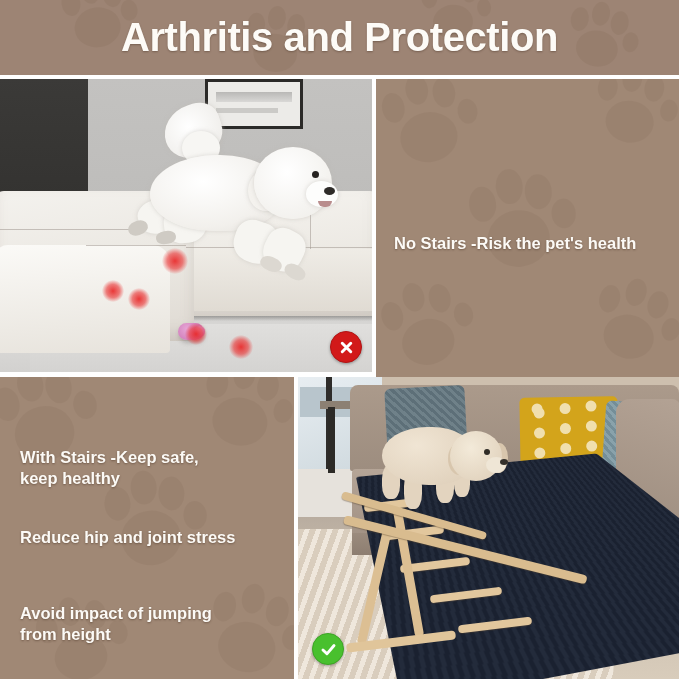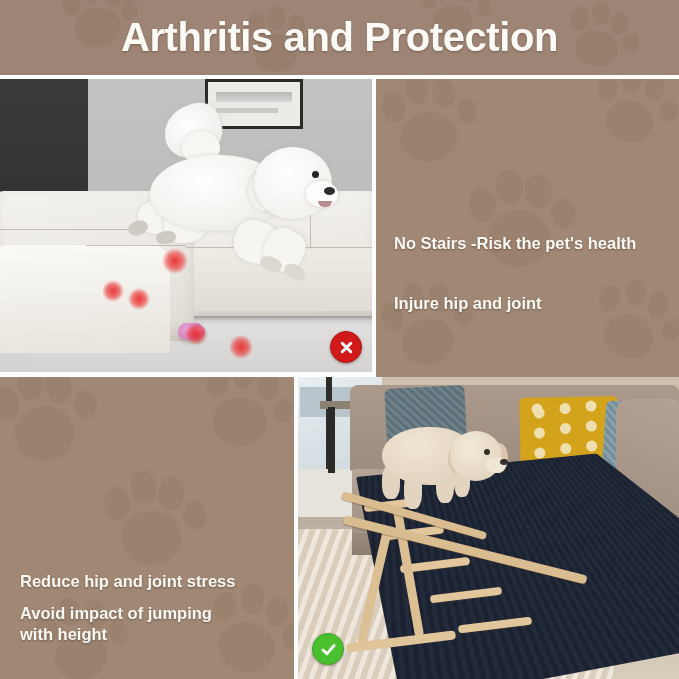--- a/index.html
+++ b/index.html
@@ -50,21 +50,21 @@
     font-size:16.5px;line-height:21px;
     text-shadow:0 1px 2px rgba(70,48,34,.5);
     white-space:pre-line;
   }
   
   .tr-l1{left:18px;top:154px;}
   .tr-l2{left:18px;top:214px;}
   .tr-l3{left:18px;top:274px;}
   
   .bl-l1{left:20px;top:70px;}
-  .bl-l2{left:20px;top:150px;margin-top:44px;}
+  .bl-l2{left:20px;top:150px;}
   .bl-l3{left:20px;top:226px;}
 
   
   .badge{
     position:absolute;border-radius:50%;
     display:flex;align-items:center;justify-content:center;
     box-shadow:0 1px 3px rgba(0,0,0,.35);
   }
   .badge svg{display:block;}
   .badge-x{
@@ -344,21 +344,20 @@
           <ellipse cx="30" cy="46" rx="22" ry="19"></ellipse>
           <ellipse cx="6" cy="18" rx="9" ry="12"></ellipse>
           <ellipse cx="27" cy="7" rx="9" ry="12"></ellipse>
           <ellipse cx="48" cy="13" rx="9" ry="12"></ellipse>
           <ellipse cx="64" cy="31" rx="8" ry="10"></ellipse>
         </g>
       </g>
     </svg>
     <div class="textwrap">
       <div class="tline tr-l1">No Stairs -Risk the pet's health</div>
-      <div class="tline tr-l2">Injure hip and joint</div>
     </div>
   </div>
 
   <div class="q q-bl">
     <svg class="pawlayer" viewBox="0 0 294 302" preserveAspectRatio="none">
       <g fill="#8f7664">
         <g transform="translate(-6,6) rotate(-12) scale(1.3)">
           <ellipse cx="30" cy="46" rx="23" ry="21"></ellipse>
           <ellipse cx="6" cy="18" rx="10" ry="13"></ellipse>
           <ellipse cx="27" cy="7" rx="10" ry="13"></ellipse>
@@ -389,23 +388,25 @@
         <g transform="translate(36,232) rotate(-10) scale(1.2)">
           <ellipse cx="30" cy="46" rx="22" ry="19"></ellipse>
           <ellipse cx="6" cy="18" rx="9" ry="12"></ellipse>
           <ellipse cx="27" cy="7" rx="9" ry="12"></ellipse>
           <ellipse cx="48" cy="13" rx="9" ry="12"></ellipse>
           <ellipse cx="64" cy="31" rx="8" ry="10"></ellipse>
         </g>
       </g>
     </svg>
     <div class="textwrap">
+      <div class="tline bl-l1">With Stairs -Keep safe,
+keep healthy</div>
       <div class="tline bl-l2">Reduce hip and joint stress</div>
       <div class="tline bl-l3">Avoid impact of jumping
-with height</div>
+from height</div>
     </div>
   </div>
 
   <div class="q q-br">
     <div class="scene-br">
       <div class="br-wall"></div>
       <div class="br-win"></div>
       <div class="br-win-b"></div>
       <div class="br-win-f"></div>
       <div class="br-table"></div>

